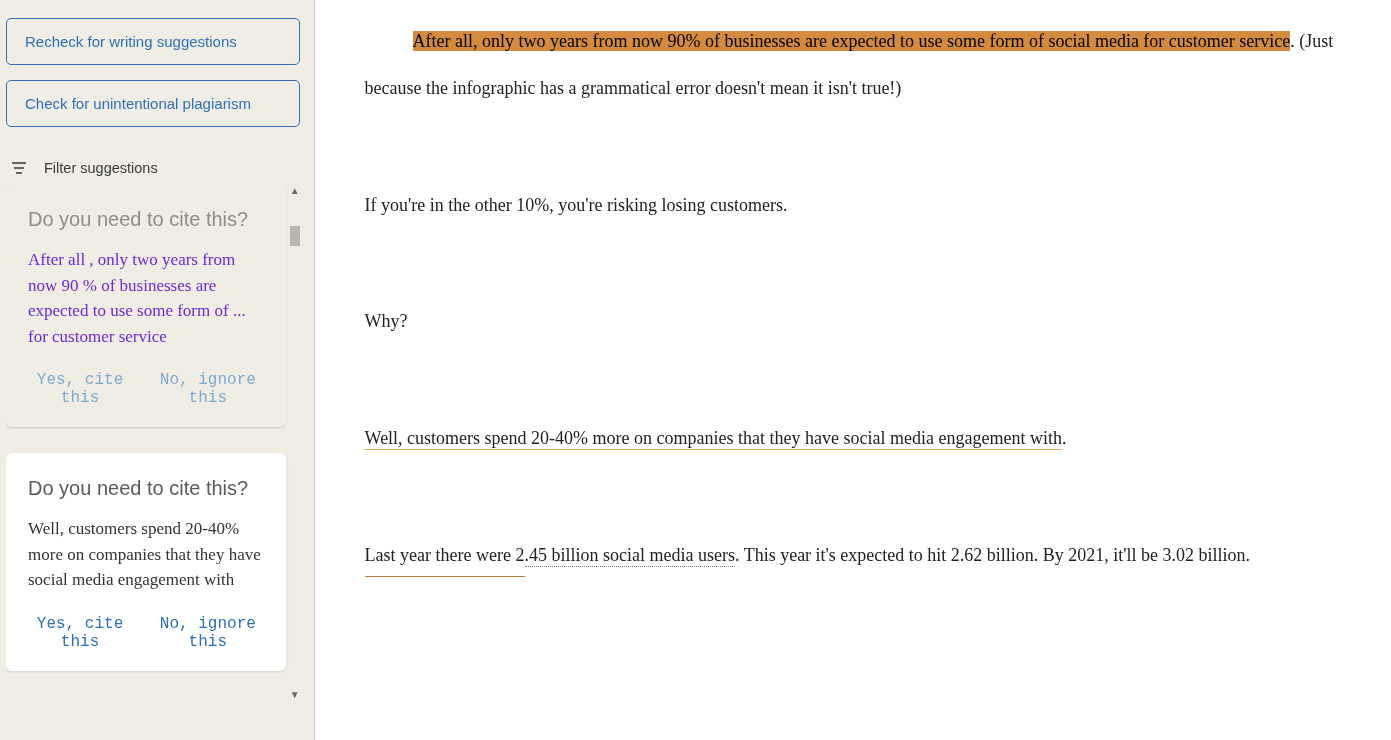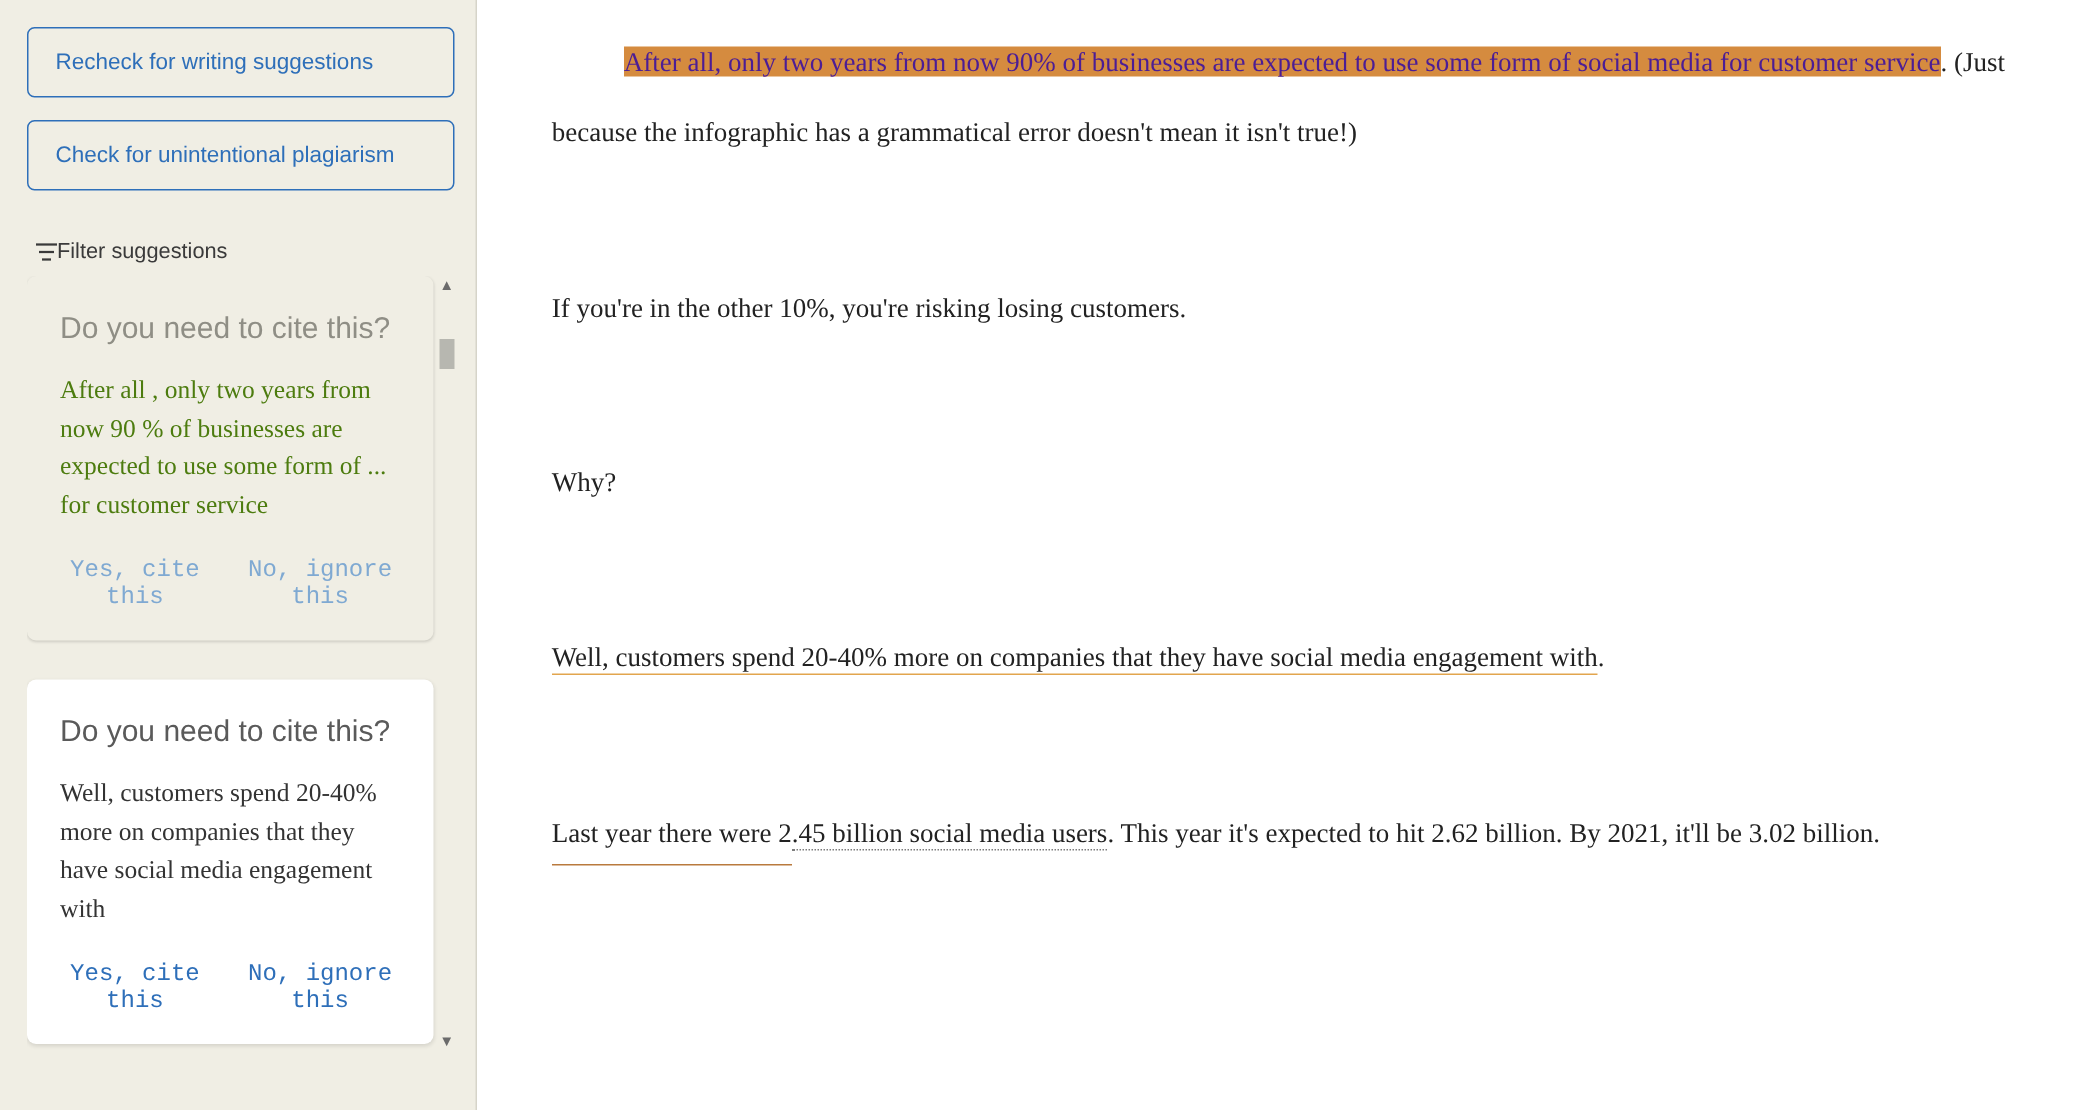--- a/index.html
+++ b/index.html
@@ -11,40 +11,40 @@
     width: 1391px;
     height: 740px;
     overflow: hidden;
   }
 
   
   .sidebar {
     width: 475px;
     height: 100%;
     border-right: 1px solid #d6d4c9;
-    padding: 18px 14px 0 18px;
+    padding: 18px 14px 0 6px;
     display: flex;
     flex-direction: column;
   }
   .outlined-btn {
     border: 1.5px solid #2e6fb9;
     background: transparent;
     color: #2e6fb9;
     font-size: 15px;
     text-align: left;
     padding: 14px 18px;
     border-radius: 5px;
     cursor: pointer;
     margin-bottom: 15px;
     font-family: inherit;
   }
   .filter-row {
     display: flex;
     align-items: center;
-    gap: 0;
+    gap: 18px;
     color: #3a3a3a;
     font-size: 14.5px;
     margin: 18px 0 8px 6px;
     cursor: pointer;
   }
   .filter-row svg { flex: 0 0 auto; }
 
   .list-wrap {
     position: relative;
     flex: 1 1 auto;
@@ -101,21 +101,21 @@
     margin-bottom: 16px;
   }
   .card.inactive .card-title { color: #8f8e85; }
   .card.active   .card-title { color: #5a5a5a; }
   .card-body {
     font-family: Georgia, "Times New Roman", serif;
     font-size: 17px;
     line-height: 1.5;
     margin-bottom: 22px;
   }
-  .card.inactive .card-body { color: #4d7c0f; }
+  .card.inactive .card-body { color: #6d28d9; }
   .card.active   .card-body { color: #333333; }
   .card-actions {
     display: flex;
     gap: 20px;
   }
   .link-btn {
     background: none;
     border: none;
     font-size: 16px;
     font-family: Liberation Mono, monospace;
@@ -137,21 +137,21 @@
     font-size: 18px;
     color: #222;
     line-height: 2.6;
   }
   .doc p { margin: 0 0 70px 0; }
   .doc p.tight { margin-bottom: 20px; }
   .doc p:last-child { margin-bottom: 0; }
 
   .hl-orange {
     background: #d58b3f;
-    color: #4c1d95;
+    color: #000000;
     margin-left: 48px;
   }
   .underline-check {
     border-bottom: 1.5px solid #e2a54e;
     padding-bottom: 1px;
   }
   .underline-brown {
     border-bottom: 1.5px solid #b97a3e;
     padding-bottom: 11px;
   }

